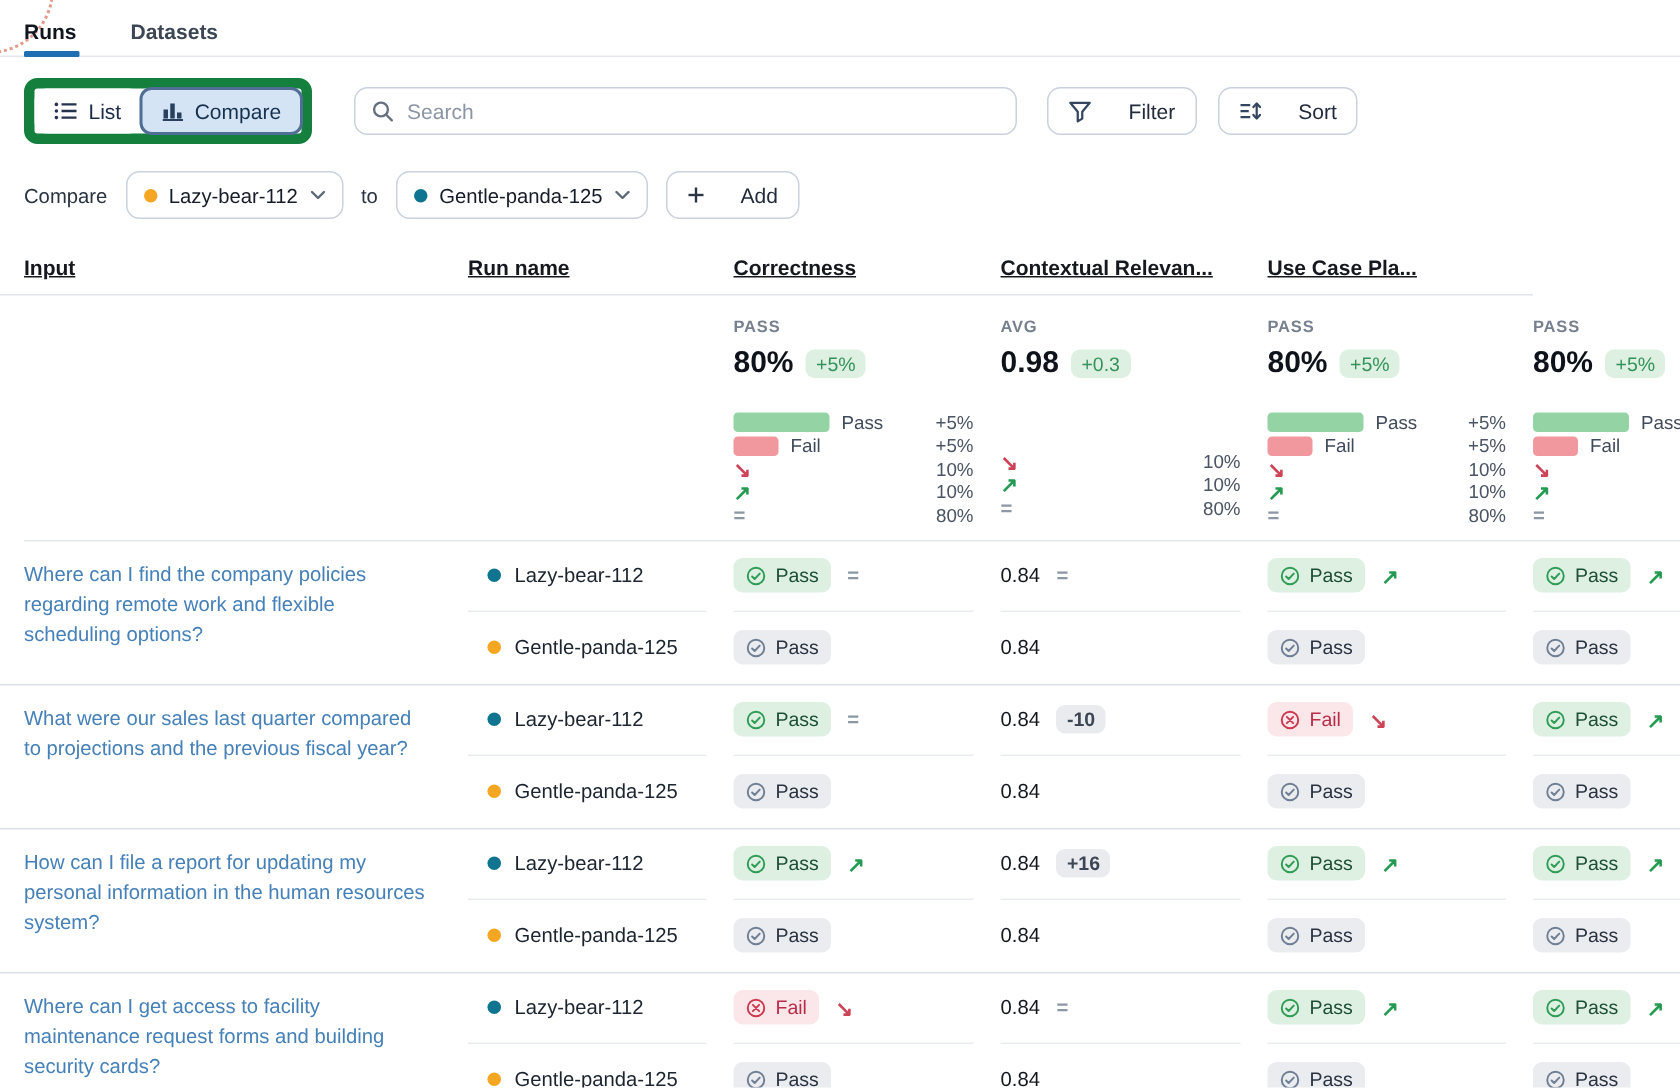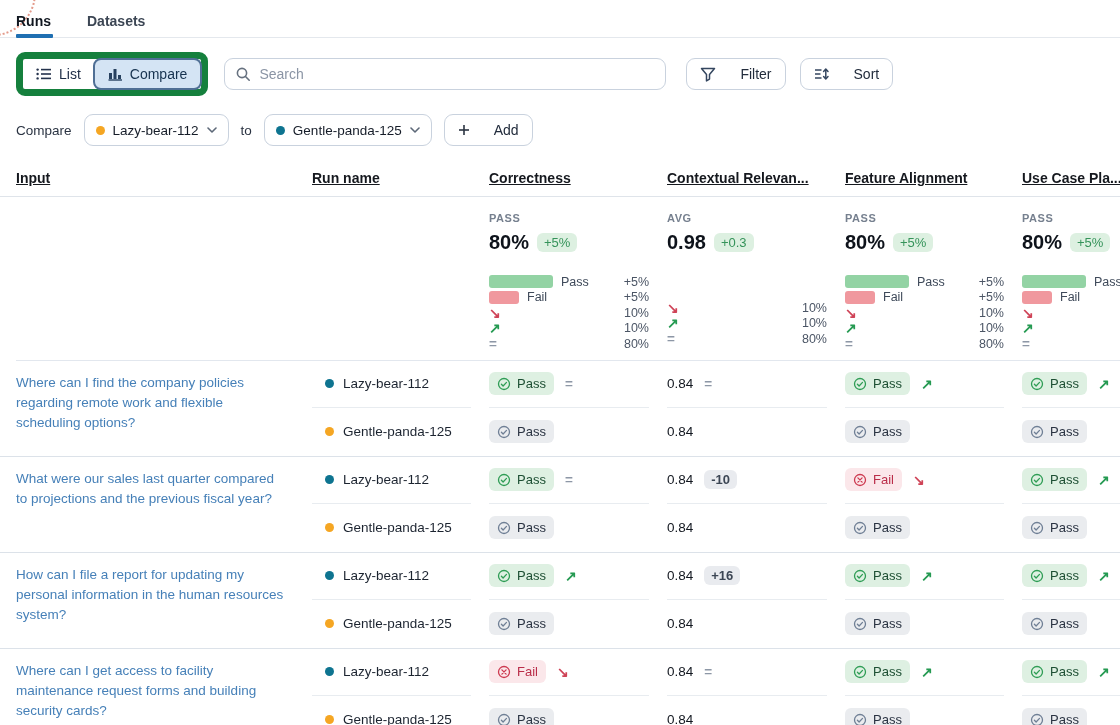--- a/index.html
+++ b/index.html
@@ -13,21 +13,21 @@
   .tabs { display:flex; gap:36px; padding:13px 16px 0 16px; border-bottom:1px solid #e4e8ed; height:38px; }
   .tab { font-size:14px; color:#3c4654; font-weight:600; position:relative; padding-bottom:12px; cursor:pointer; }
   .tab.active { color:#10161f; font-weight:700; }
   .tab.active::after { content:""; position:absolute; left:0; right:-2px; bottom:-1px; height:4px; background:#1f6fb2; border-radius:1px; }
 
   
   .toolbar { display:flex; align-items:center; padding:14px 16px 0 16px; }
   .seg { display:inline-flex; border:7px solid #15803d; border-radius:9px; background:#fff; height:44px; }
   .seg-btn { display:inline-flex; align-items:center; gap:7px; padding:0 13px; font-size:14px; color:#1c2b45; background:#fff; border:none; border-radius:8px; cursor:pointer; }
   .seg-btn.active { background:#d4e4f4; border:2px solid #4f6f95; margin:-1px; color:#16324f; }
-  .search { display:flex; align-items:center; gap:8px; border:1px solid #c9d2de; border-radius:9px; height:32px; width:442px; margin-left:16px; padding:0 10px; }
+  .search { display:flex; align-items:center; gap:8px; border:1px solid #c9d2de; border-radius:9px; height:32px; width:442px; margin-left:28px; padding:0 10px; }
   .search input { border:none; outline:none; font-size:14px; color:#2a3342; width:100%; font-family:"Liberation Sans", sans-serif; }
   .search input::placeholder { color:#8b95a5; }
   .btn { display:inline-flex; align-items:center; gap:24px; height:32px; padding:0 13px; border:1px solid #c9d2de; border-radius:9px; background:#fff; font-size:14px; color:#222c3c; cursor:pointer; }
   .btn.filter { margin-left:20px; } .btn.sort { margin-left:14px; }
 
   
   .cbar { display:flex; align-items:center; padding:18px 16px 0 16px; gap:12px; }
   .cbar .lbl { font-size:13.5px; color:#2a3342; }
   .select { display:inline-flex; align-items:center; gap:8px; height:32px; border:1px solid #c9d2de; border-radius:9px; padding:0 11px; cursor:pointer; background:#fff; }
   .select .name { font-size:13.5px; color:#151c28; }
@@ -186,21 +186,20 @@
       </span>
     <span>Add</span>
   </button>
 </div>
 
 <div class="grid thead">
   <div class="h first">Input</div>
   <div class="h">Run name</div>
   <div class="h">Correctness</div>
   <div class="h">Contextual Relevan...</div>
-  <div class="h">Feature Alignment</div>
   <div class="h">Use Case Pla...</div>
 </div>
 
 <div class="grid">
   <div class="spacer"></div>
     <div class="spacer"></div>
   <div class="stat">
     <div class="slabel">PASS</div>
     <div class="svrow">
         <span class="sval">80%</span>

